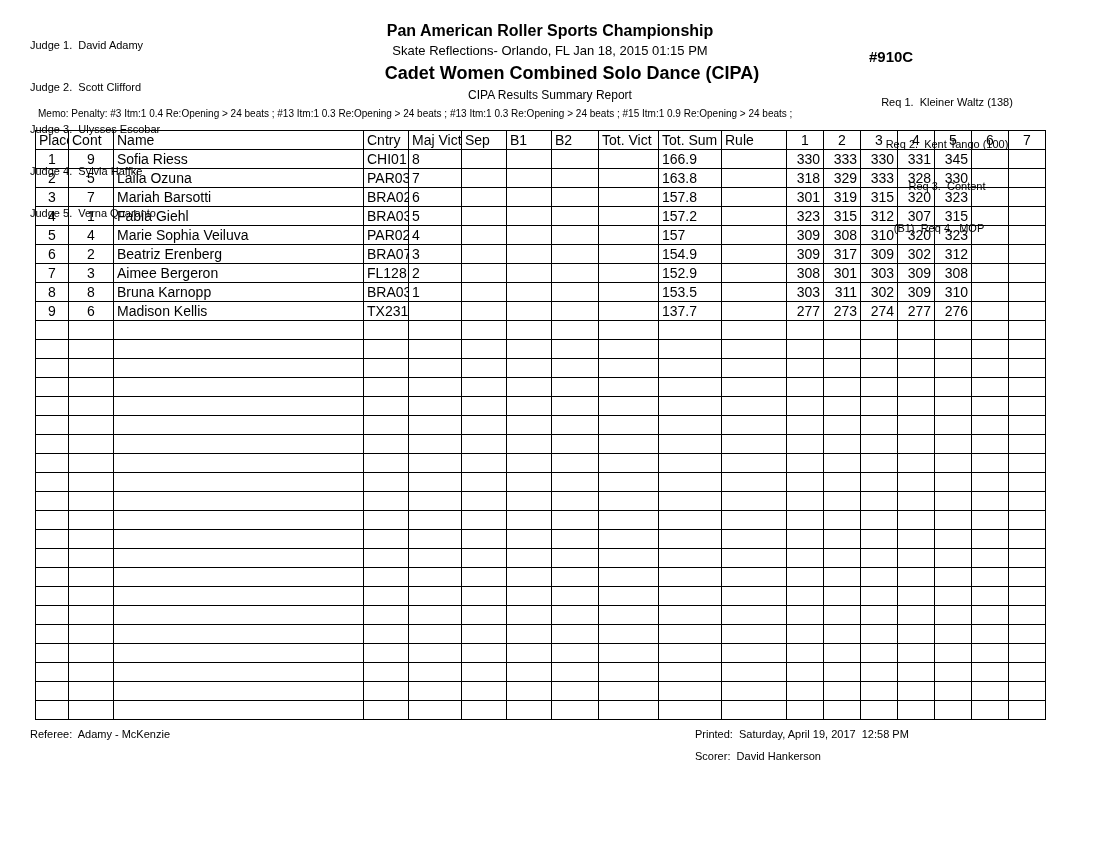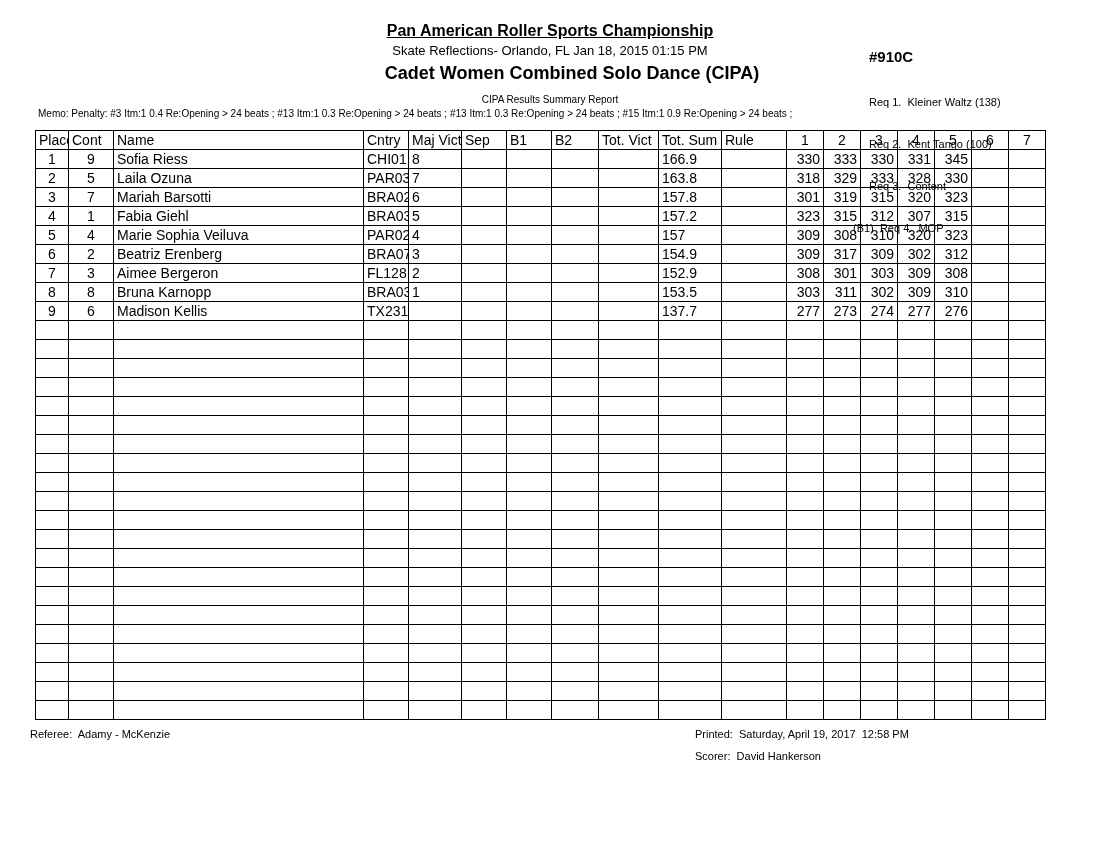--- a/index.html
+++ b/index.html
@@ -17,32 +17,32 @@
   .judges {
     position: absolute; left: 30px; top: 10px;
     font-size: 11px; line-height: 14px; white-space: pre;
   }
 
   
   .center-head {
     position: absolute; left: 0; right: 0; top: 22px;
     text-align: center;
   }
-  .title-main { font-size: 16px; font-weight: bold; text-decoration: underline; }
+  .title-main { font-size: 16px; font-weight: bold; }
   .title-venue { font-size: 13px; margin-top: 3px; }
   .title-event { font-size: 18px; font-weight: bold; margin-top: 5px; margin-left: 44px; }
-  .title-report { font-size: 10px; margin-top: 10px; }
+  .title-report { font-size: 12px; margin-top: 4px; }
 
   
   .req-block {
     position: absolute; right: 75px; top: 22px; width: 156px;
     font-size: 11px; line-height: 14px; white-space: pre;
   }
   .event-number { font-size: 15px; font-weight: bold; margin-bottom: 3px; }
-  .req-line { text-align: left; }
+  .req-line { text-align: center; }
   .req-line.outdent { margin-left: -16px; }
 
   
   .memo {
     position: absolute; left: 38px; top: 108px;
     font-size: 10px; white-space: nowrap;
   }
 
   
   .table-wrap { position: absolute; left: 35px; top: 130px; }
@@ -66,20 +66,27 @@
   
   .footer-referee { position: absolute; left: 30px;  top: 728px; font-size: 11px; white-space: pre; text-align: right; }
   .footer-printed { position: absolute; left: 695px; top: 728px; font-size: 11px; white-space: pre; }
   .footer-scorer  { position: absolute; left: 695px; top: 750px; font-size: 11px; white-space: pre; }
 </style>
 </head>
 <body>
 
 <div class="page">
 
+  <div class="judges">
+    <div>Judge 1.  David Adamy</div>
+    <div>Judge 2.  Scott Clifford</div>
+    <div>Judge 3.  Ulysses Escobar</div>
+    <div>Judge 4.  Sylvia Haffke</div>
+    <div>Judge 5.  Verna Quaranto</div>
+  </div>
 
   <div class="center-head">
     <div class="title-main">Pan American Roller Sports Championship</div>
     <div class="title-venue">Skate Reflections- Orlando, FL  Jan 18, 2015  01:15 PM</div>
     <div class="title-event">Cadet Women Combined Solo Dance (CIPA)</div>
     <div class="title-report">CIPA Results Summary Report</div>
   </div>
 
   <div class="req-block">
     <div class="event-number">#910C</div>

